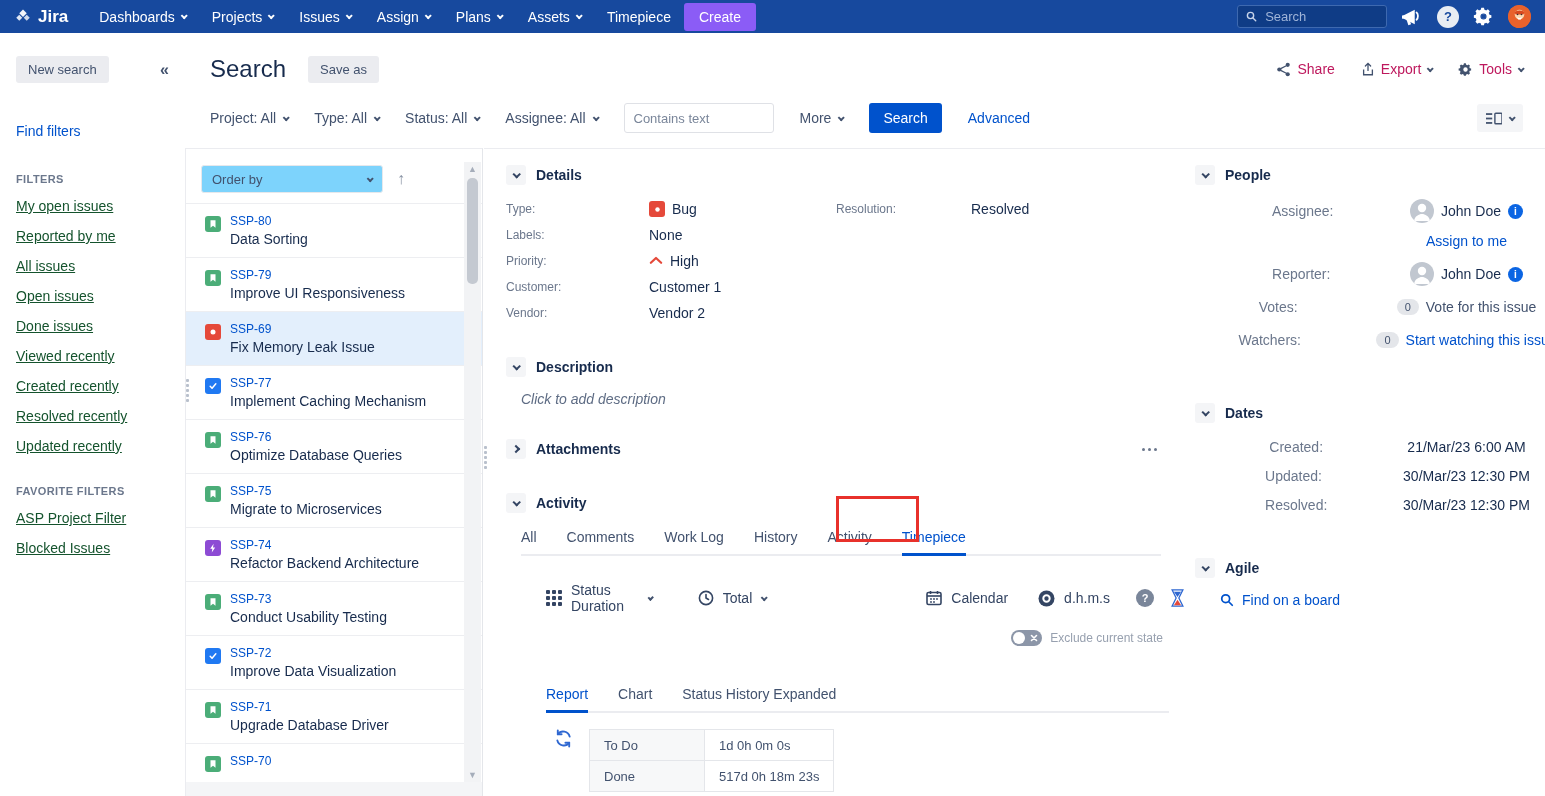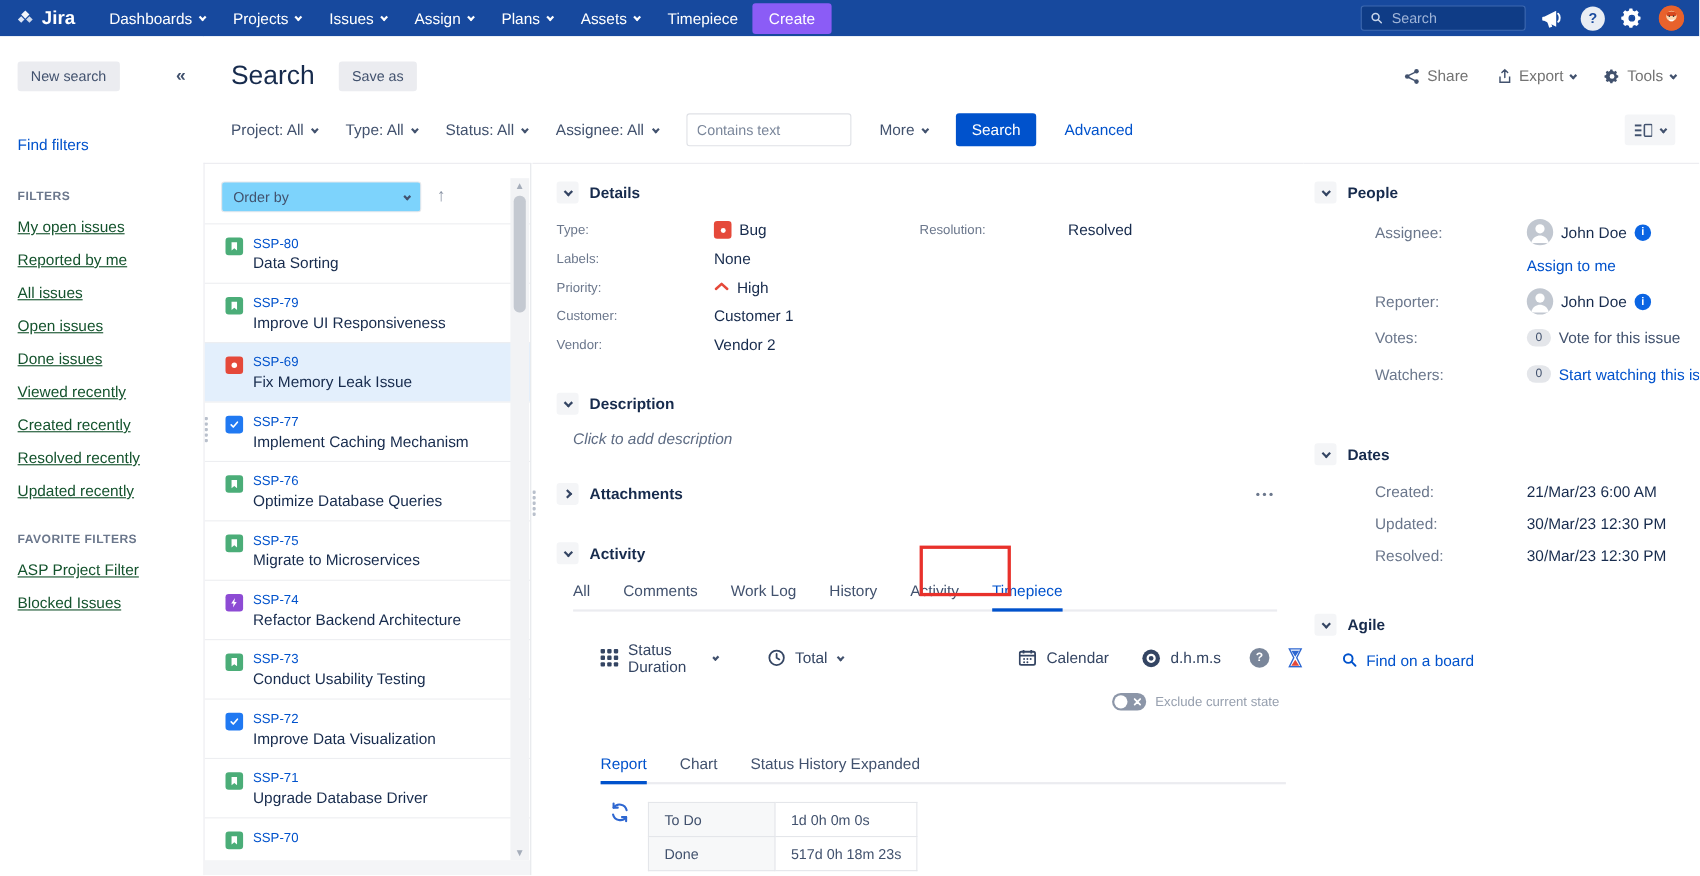--- a/index.html
+++ b/index.html
@@ -30,21 +30,21 @@
   .find-filters { display:block; color:#0052CC; margin-top:40px; font-size:14px; cursor:pointer; text-decoration:none; }
   .side-head { margin-top:34px; font-size:11px; font-weight:700; color:#6B778C; letter-spacing:.4px; }
   .side-list { list-style:none; margin-top:6px; }
   .side-list li { padding:7px 0; font-size:14px; color:#14532d; cursor:pointer; white-space:nowrap;text-decoration:underline; }
 
   
   .pagehead { position:absolute; left:185px; top:33px; right:0; height:115px; background:#fff; }
   .ph-row1 { display:flex; align-items:center; padding:22px 22px 0 25px; }
   .page-title { font-size:24px; font-weight:500; color:#172B4D; }
   .saveas { margin-left:22px; }
-  .ph-actions { margin-left:auto; display:flex; align-items:center; gap:26px; color:#737373; }
+  .ph-actions { margin-left:auto; display:flex; align-items:center; gap:26px; color:#be185d; }
   .ph-action { display:flex; align-items:center; gap:6px; font-size:14px; cursor:pointer; }
   .ph-row2 { display:flex; align-items:center; gap:26px; padding:20px 22px 0 25px; }
   .filter-dd { display:flex; align-items:center; gap:7px; color:#42526E; font-size:14px; cursor:pointer; white-space:nowrap; }
   .contains-input { width:150px; height:30px; border:1px solid #DFE1E6; border-radius:3px; padding:0 9px; font-size:13px; font-family:inherit; color:#172B4D; }
   .contains-input::placeholder { color:#7A869A; }
   .btn-primary { background:#0052CC; color:#fff; border:none; border-radius:3px; padding:7px 14px; font-size:14px; font-weight:500; font-family:inherit; cursor:pointer; }
   .advanced { color:#0052CC; font-size:14px; cursor:pointer; text-decoration:none; }
   .viewtoggle { margin-left:auto; background:#F4F5F7; border:none; border-radius:3px; height:28px; padding:0 9px; display:flex; align-items:center; gap:7px; color:#42526E; cursor:pointer; }
 
   
@@ -108,21 +108,21 @@
   .report-wrap { display:flex; align-items:flex-start; gap:16px; margin:16px 0 0 48px; }
   .tp-table { border-collapse:collapse; font-size:13px; }
   .tp-table td { border:1px solid #E4E6EA; height:31px; padding:0 14px; }
   .tp-table .stcell { width:115px; background:#F7F8F9; color:#42526E; }
   .tp-table .durcell { width:115px; color:#42526E; white-space:nowrap; }
 
   
   .rightpanel { position:absolute; left:1185px; top:148px; width:360px; bottom:0; overflow:hidden; border-top:1px solid #EBECF0; }
   .rp-sec { padding:16px 0 0 10px; }
   .rp-rows { margin-top:14px; }
-  .rp-row { display:flex; align-items:center; margin-bottom:9px; min-height:24px; }
+  .rp-row { display:flex; align-items:center; margin-bottom:9px; min-height:24px;justify-content:center; }
   .rp-label { width:138px; margin-left:55px; color:#6B778C; font-size:14px; flex:0 0 auto; }
   .rp-value { display:flex; align-items:center; gap:7px; font-size:14px; color:#172B4D; white-space:nowrap; }
   .avatar { width:24px; height:24px; border-radius:50%; background:#C1C7D0; overflow:hidden; display:flex; align-items:flex-end; justify-content:center; }
   .link { color:#0052CC; cursor:pointer; text-decoration:none; }
   .badge { background:#E4E6EA; color:#42526E; font-size:11px; border-radius:8px; padding:2px 8px; }
   .info-ic { width:15px; height:15px; border-radius:50%; background:#0B65E3; color:#fff; font-size:10px; font-weight:700; display:inline-flex; align-items:center; justify-content:center; font-style:normal; }
   .agile-link { display:flex; align-items:center; gap:8px; margin:14px 0 0 25px; font-size:14px; }
 </style>
 </head>
 <body>

